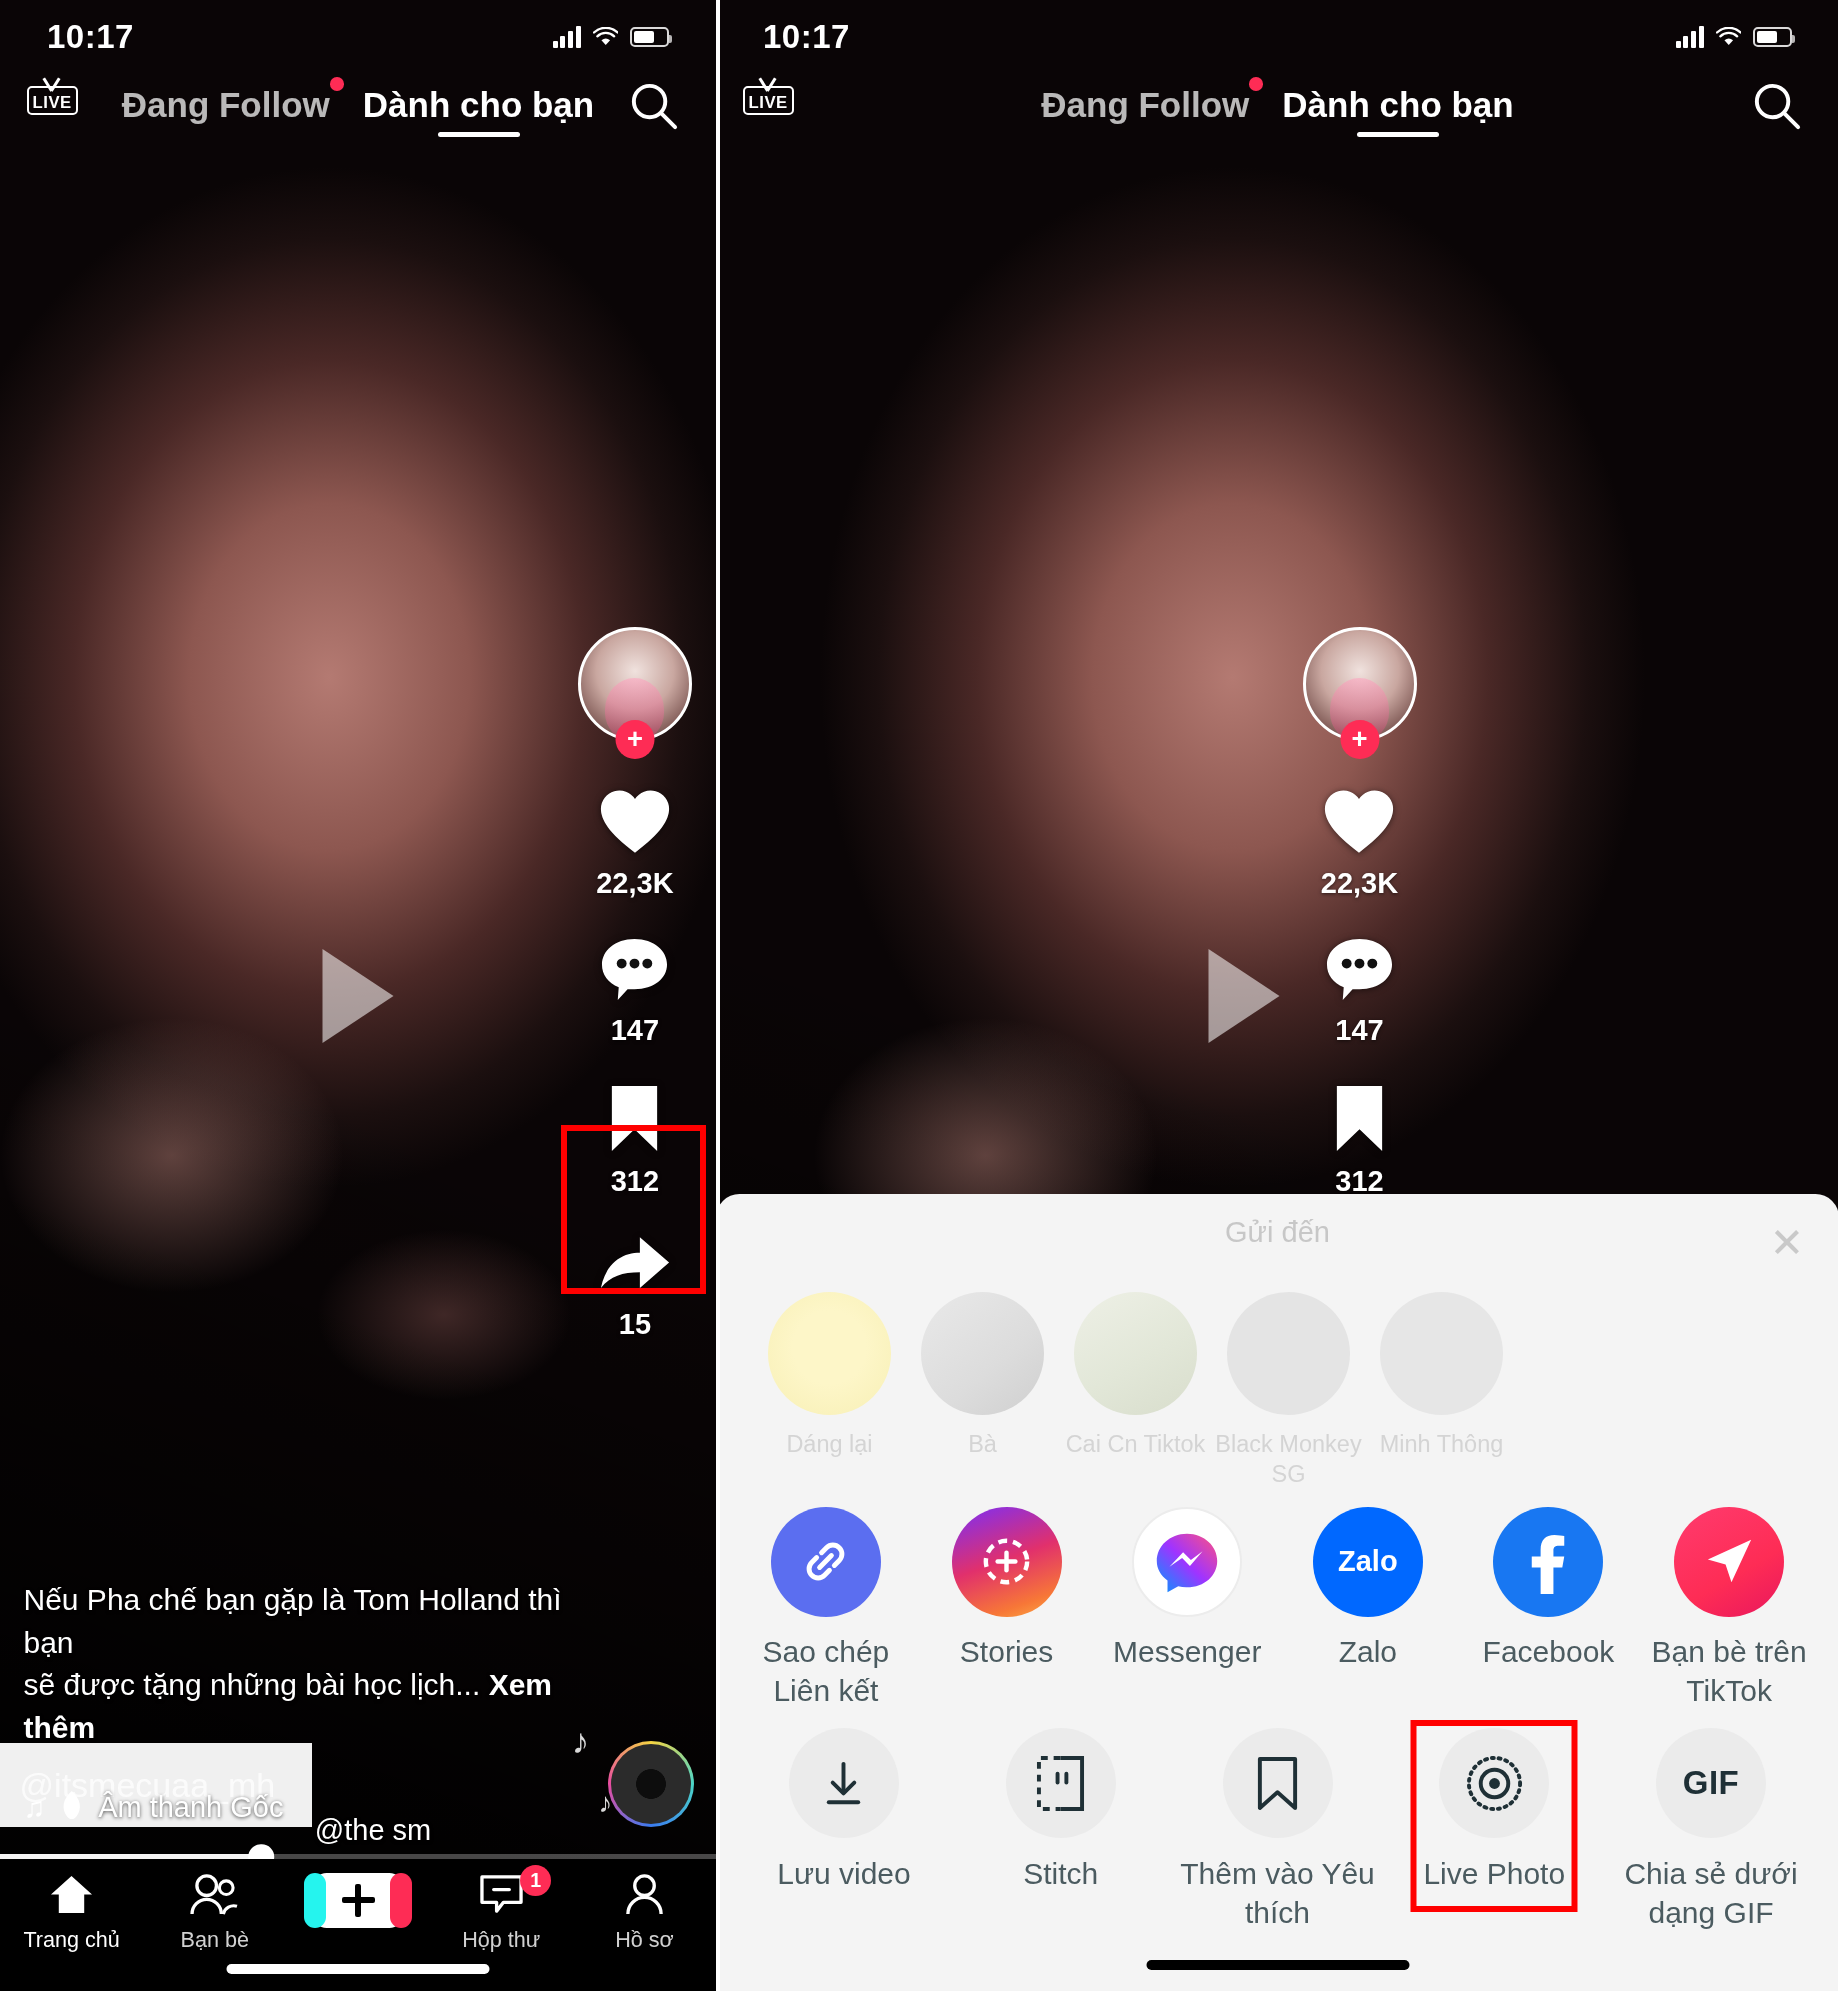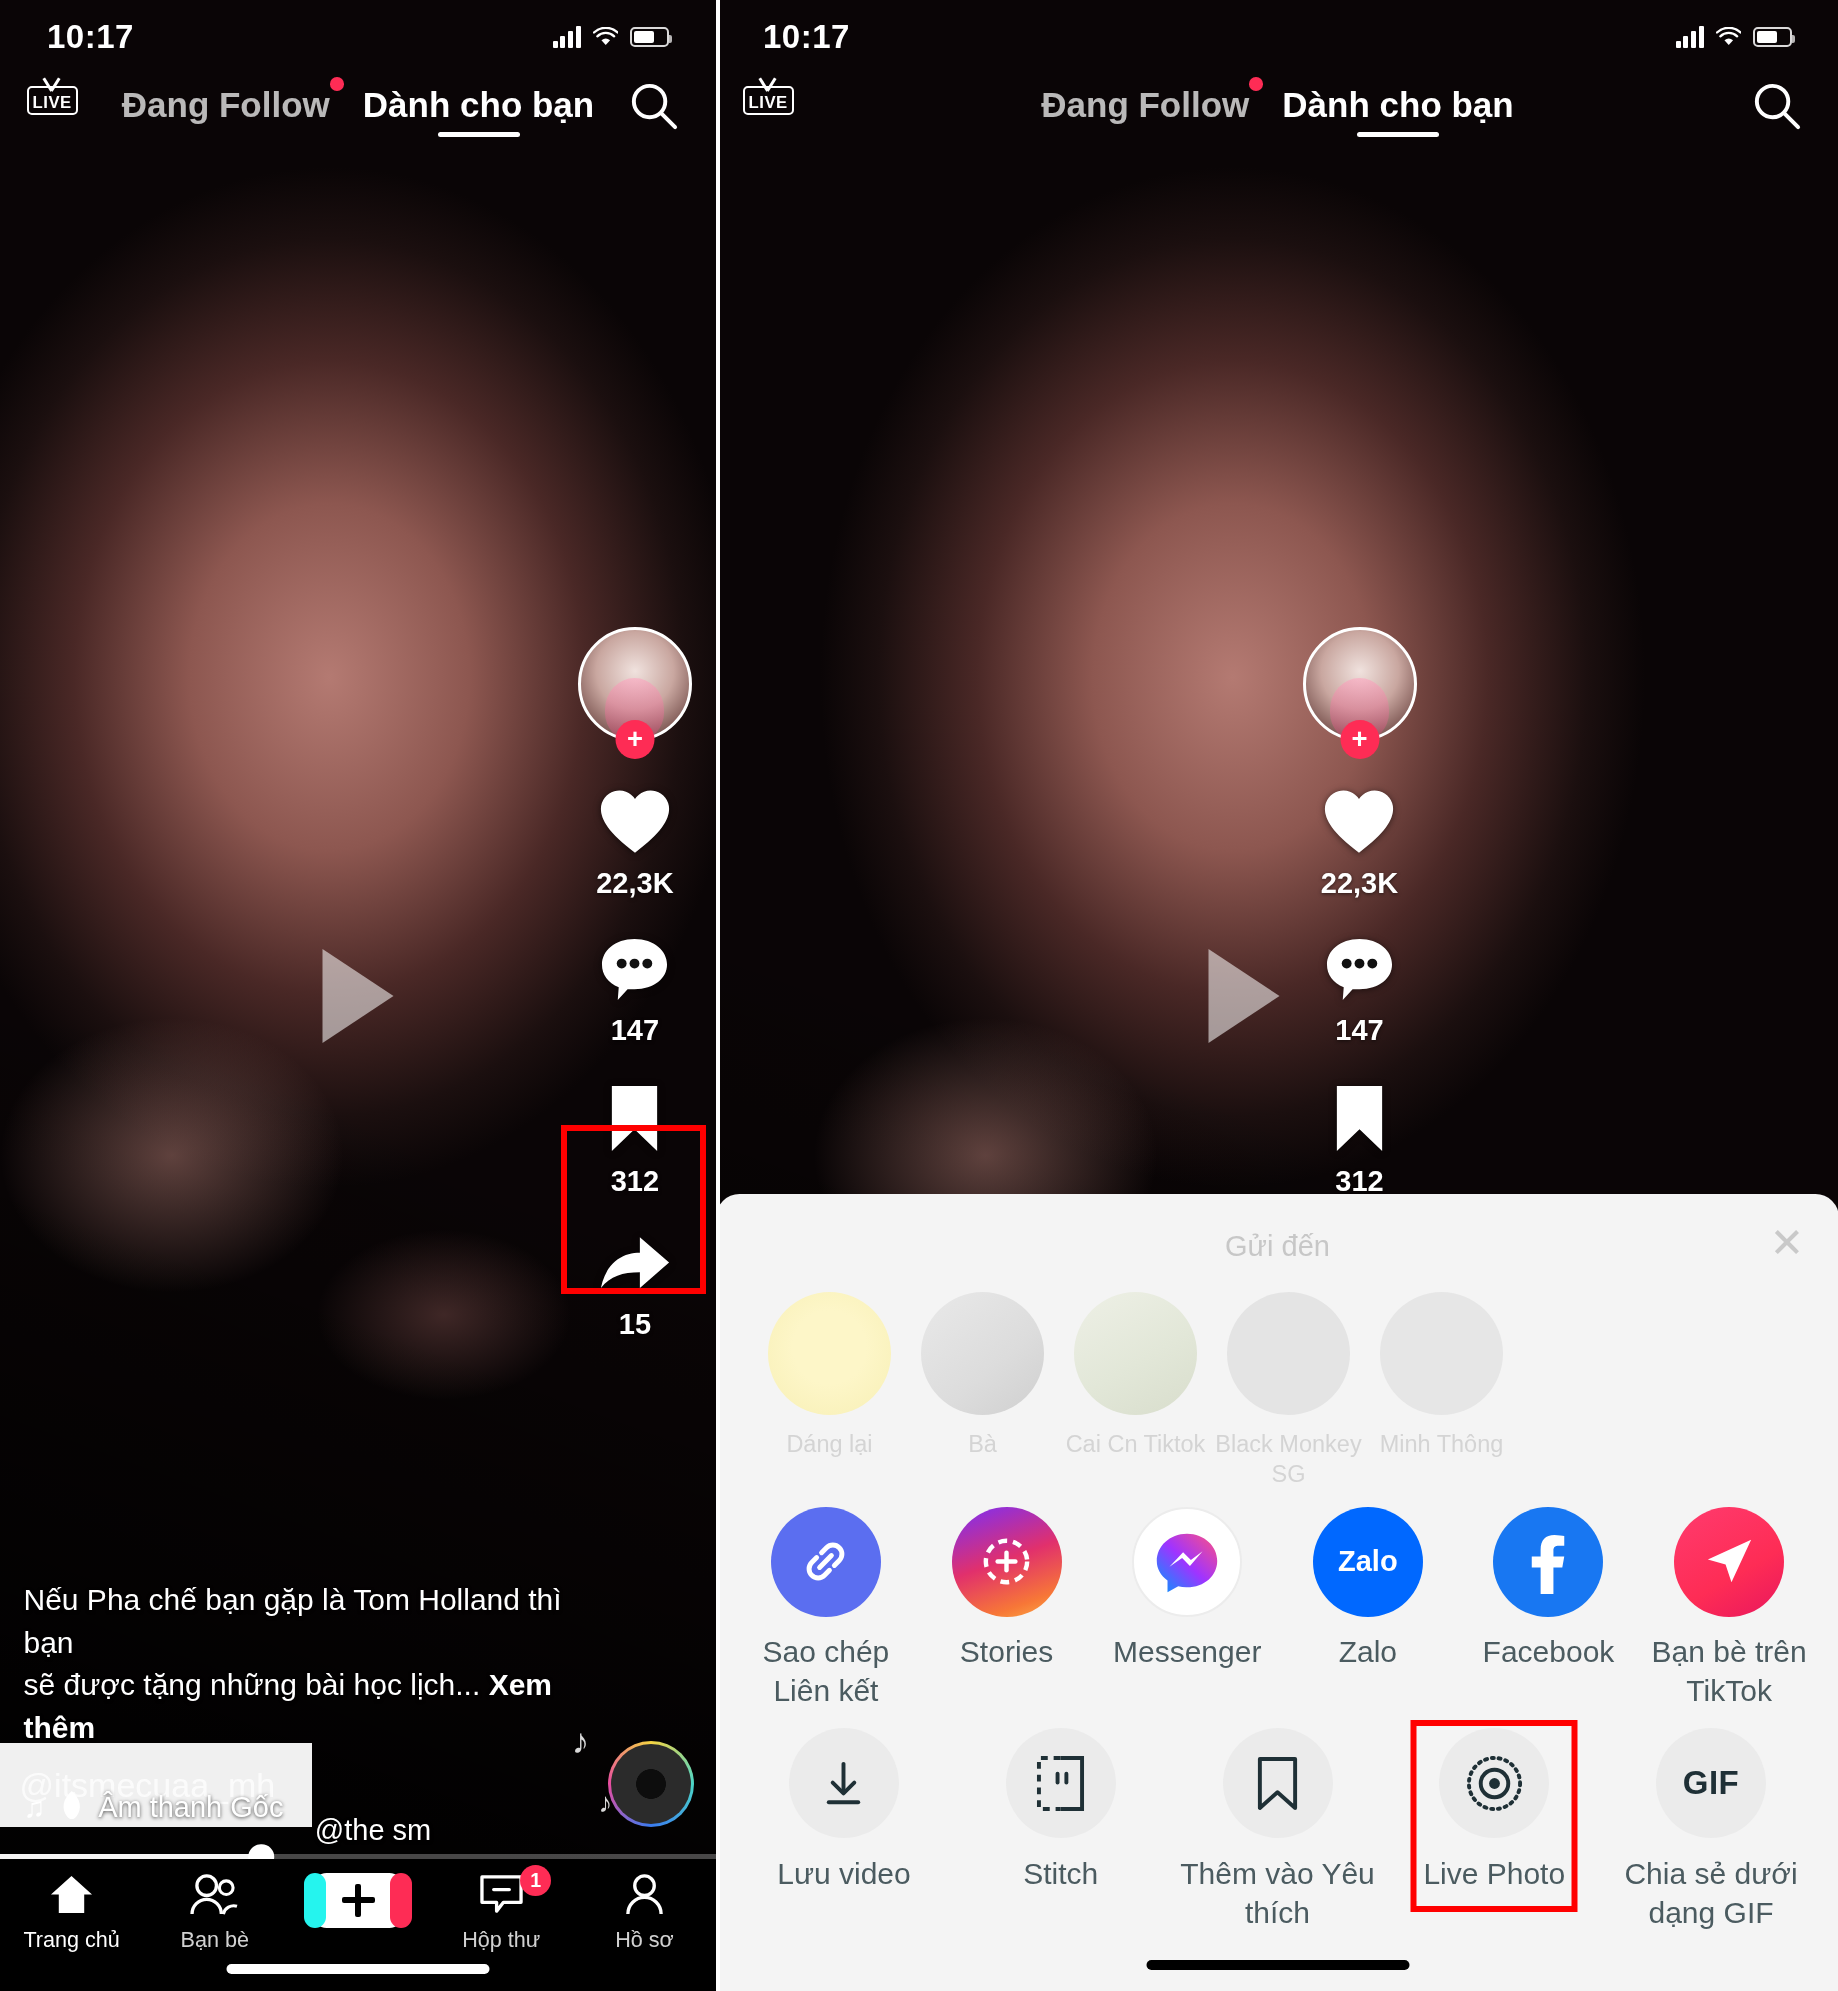--- a/index.html
+++ b/index.html
@@ -203,21 +203,21 @@
     position:absolute; left:50%; transform:translateX(-50%); bottom: 17.6px;
     width: 263px; height: 10.8px; border-radius: 5.9px; background:#fff; z-index: 40;
   }
 
   
   .sheet {
     position:absolute; left: 0; right: 0; bottom: 0; top: 1194px;
     background:#f4f4f4; border-radius: 23.5px 23.5px 0 0; z-index: 60;
     padding-top: 21.6px;
   }
-  .sheet-head { position:relative; height: 61px; display:flex; align-items:center; justify-content:center; }
+  .sheet-head { position:relative; height: 61px; display:flex; justify-content:center; }
   .sheet-title { color: #c7c7c7; font-size: 29px; font-weight: 500; }
   .sheet-close { position:absolute; right: 35px; top: 7.8px; color:#c9c9c9; font-size: 41px; line-height: 41px; }
 
   .contacts-row {
     display:flex; padding: 15.7px 23.5px 0 37px; overflow: hidden;
   }
   .contact { width: 153px; flex: none; display:flex; flex-direction:column; align-items:center; }
   .contact .ava {
     width: 123px; height: 123px; border-radius: 50%;
     background: #ededed; overflow:hidden; position:relative;

